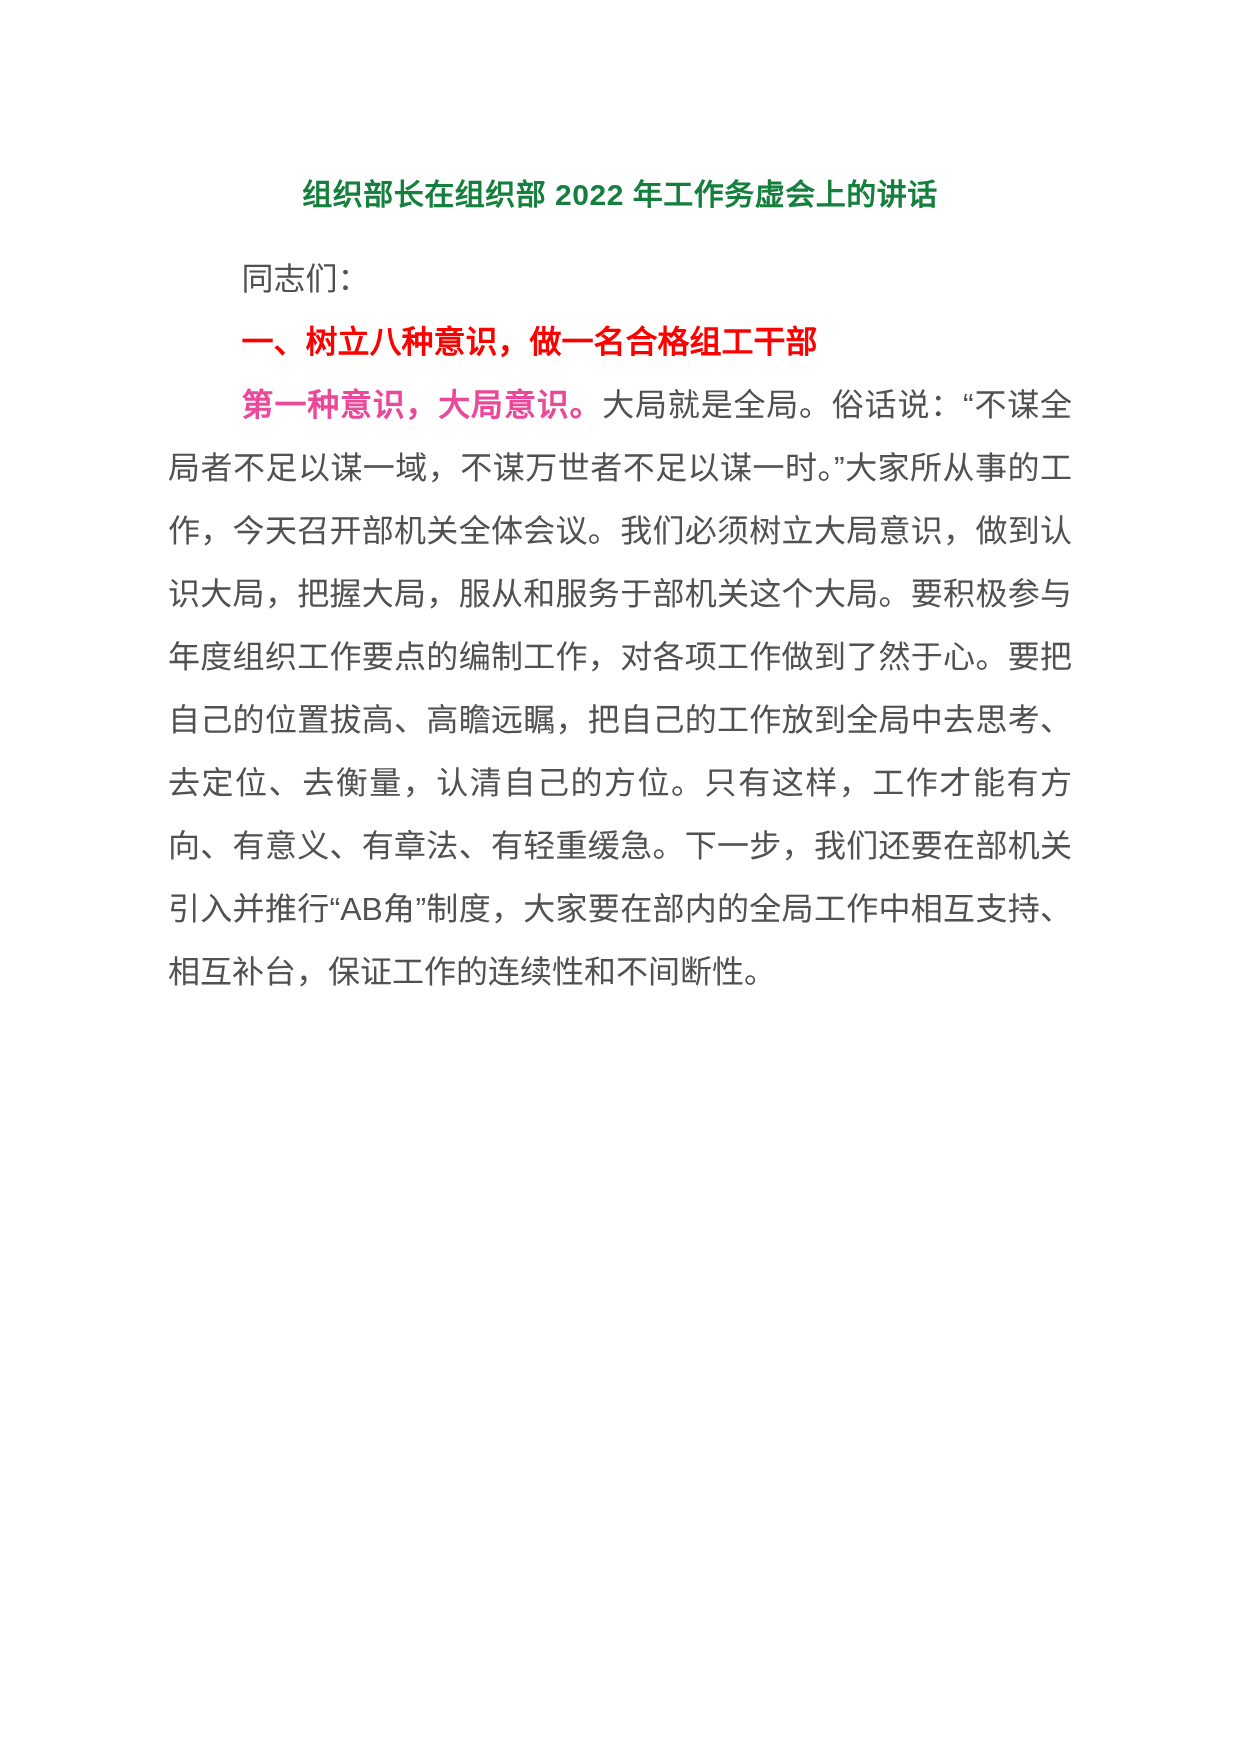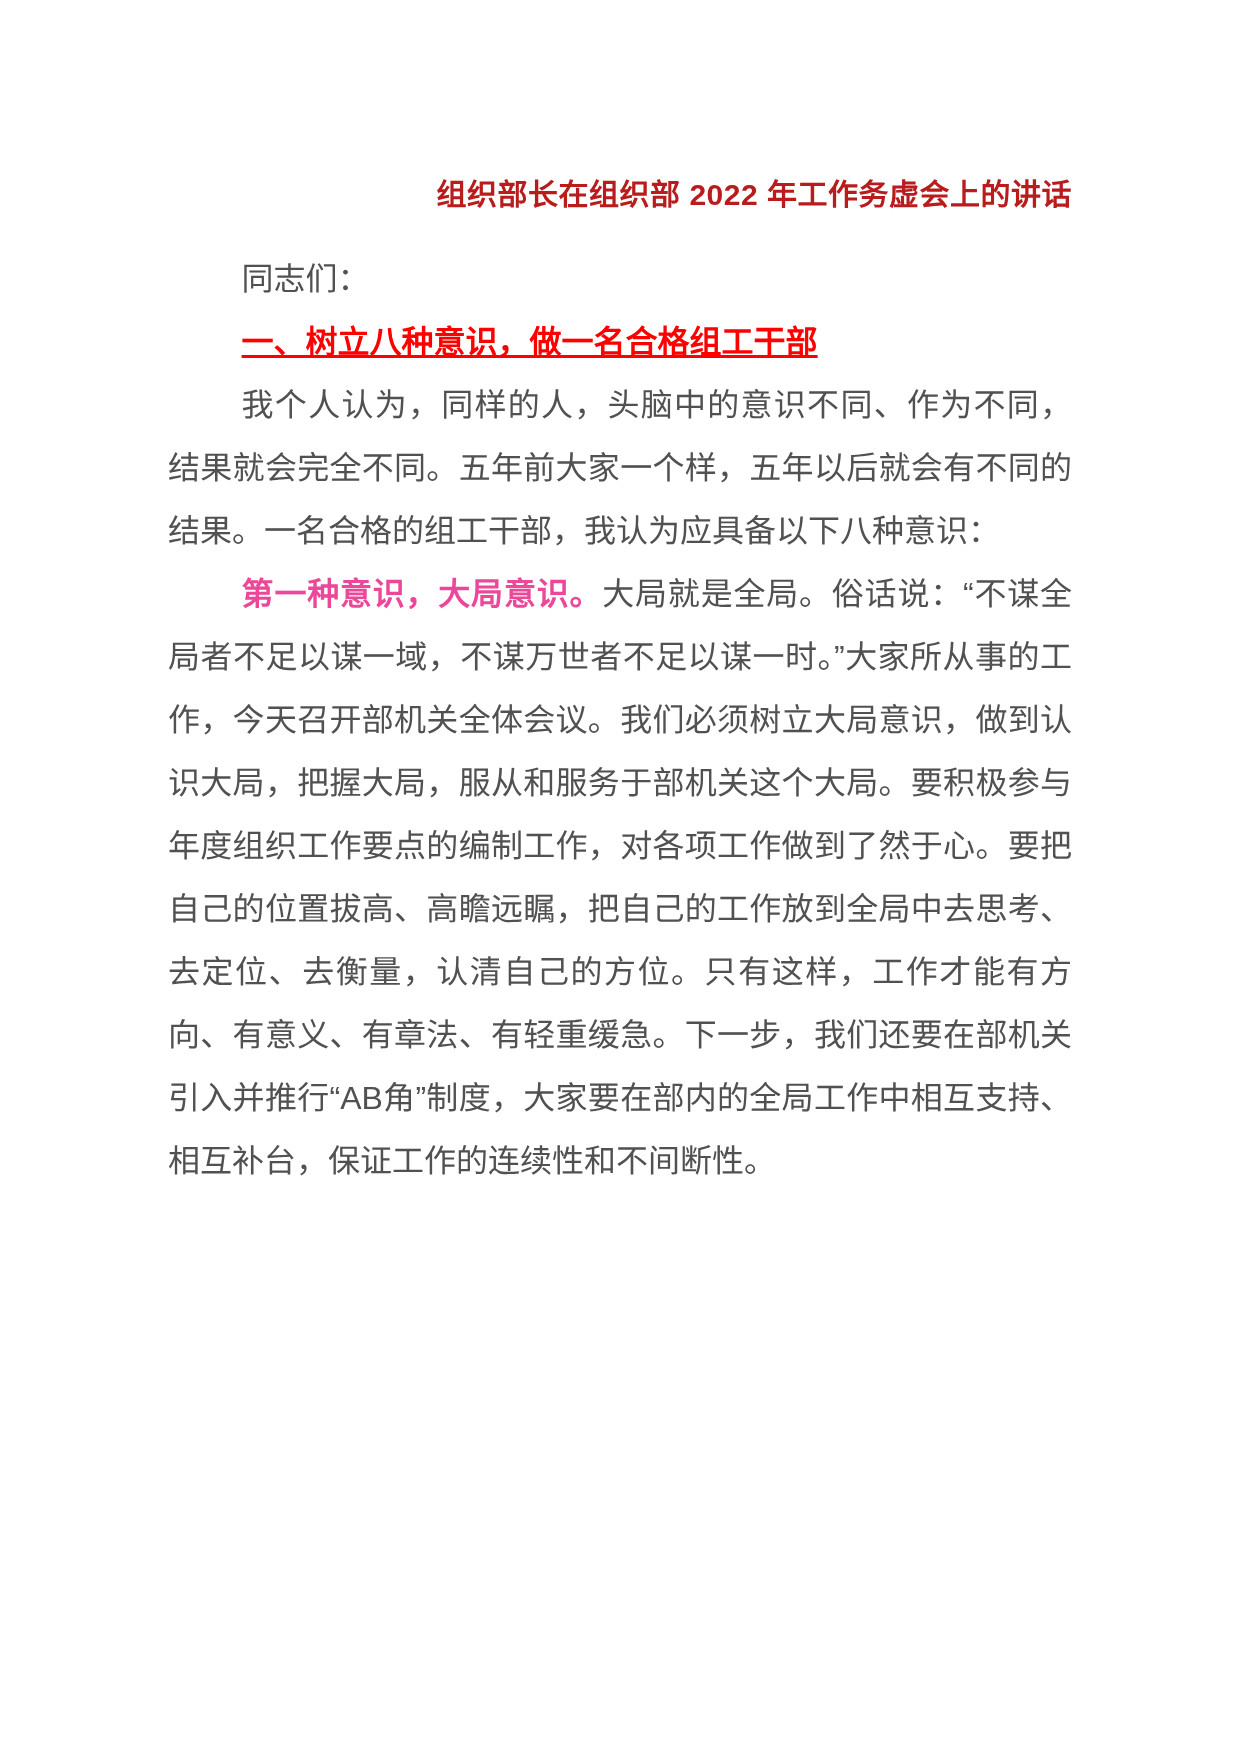--- a/index.html
+++ b/index.html
@@ -17,57 +17,55 @@
   }
   .content {
     position: absolute;
     top: 160px;
     left: 168px;
     width: 904px;
   }
   .doc-title {
     font-size: 30px;
     font-weight: bold;
-    color: #b91c1c;
-    text-align: right;
+    color: #15803d;
+    text-align: center;
     line-height: 70px;
     margin-bottom: 18px;
     letter-spacing: 0.5px;
   }
   .body-text {
     font-size: 32px;
     color: #515151;
     line-height: 63px;
     text-align: justify;
     text-justify: inter-ideograph;
   }
   .para {
     text-indent: 2.3em;
   }
   .heading-red {
     color: #fe0000;
     font-weight: bold;
-    text-decoration: underline;
   }
   .lead-blue {
     color: #ec4899;
     font-weight: bold;
   }
 </style>
 </head>
 <body>
 
 <div class="page">
   <div class="content">
 
     <h1 class="doc-title">组织部长在组织部 2022 年工作务虚会上的讲话</h1>
 
     <p class="body-text para">同志们：</p>
 
 
     <p class="body-text para heading-red">一、树立八种意识，做一名合格组工干部</p>
 
-    <p class="body-text para">我个人认为，同样的人，头脑中的意识不同、作为不同，结果就会完全不同。五年前大家一个样，五年以后就会有不同的结果。一名合格的组工干部，我认为应具备以下八种意识：</p>
 
     <p class="body-text para"><span class="lead-blue">第一种意识，大局意识。</span><span>大局就是全局。俗话说：“不谋全局者不足以谋一域，不谋万世者不足以谋一时。”大家所从事的工作，今天召开部机关全体会议。我们必须树立大局意识，做到认识大局，把握大局，服从和服务于部机关这个大局。要积极参与年度组织工作要点的编制工作，对各项工作做到了然于心。要把自己的位置拔高、高瞻远瞩，把自己的工作放到全局中去思考、去定位、去衡量，认清自己的方位。只有这样，工作才能有方向、有意义、有章法、有轻重缓急。下一步，我们还要在部机关引入并推行“AB角”制度，大家要在部内的全局工作中相互支持、相互补台，保证工作的连续性和不间断性。</span></p>
 
   </div>
 </div>
 
 </body></html>

